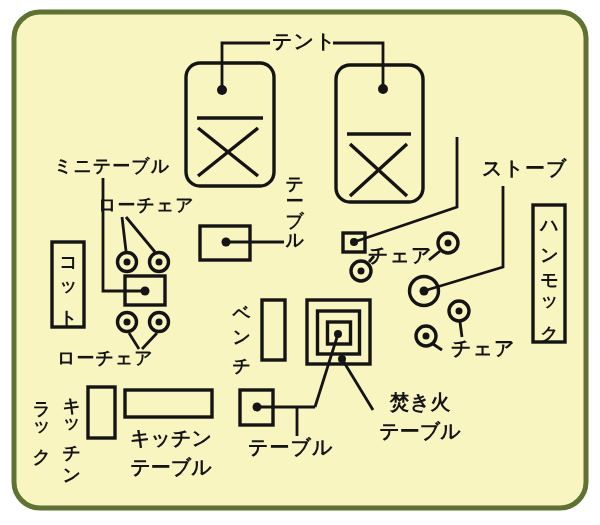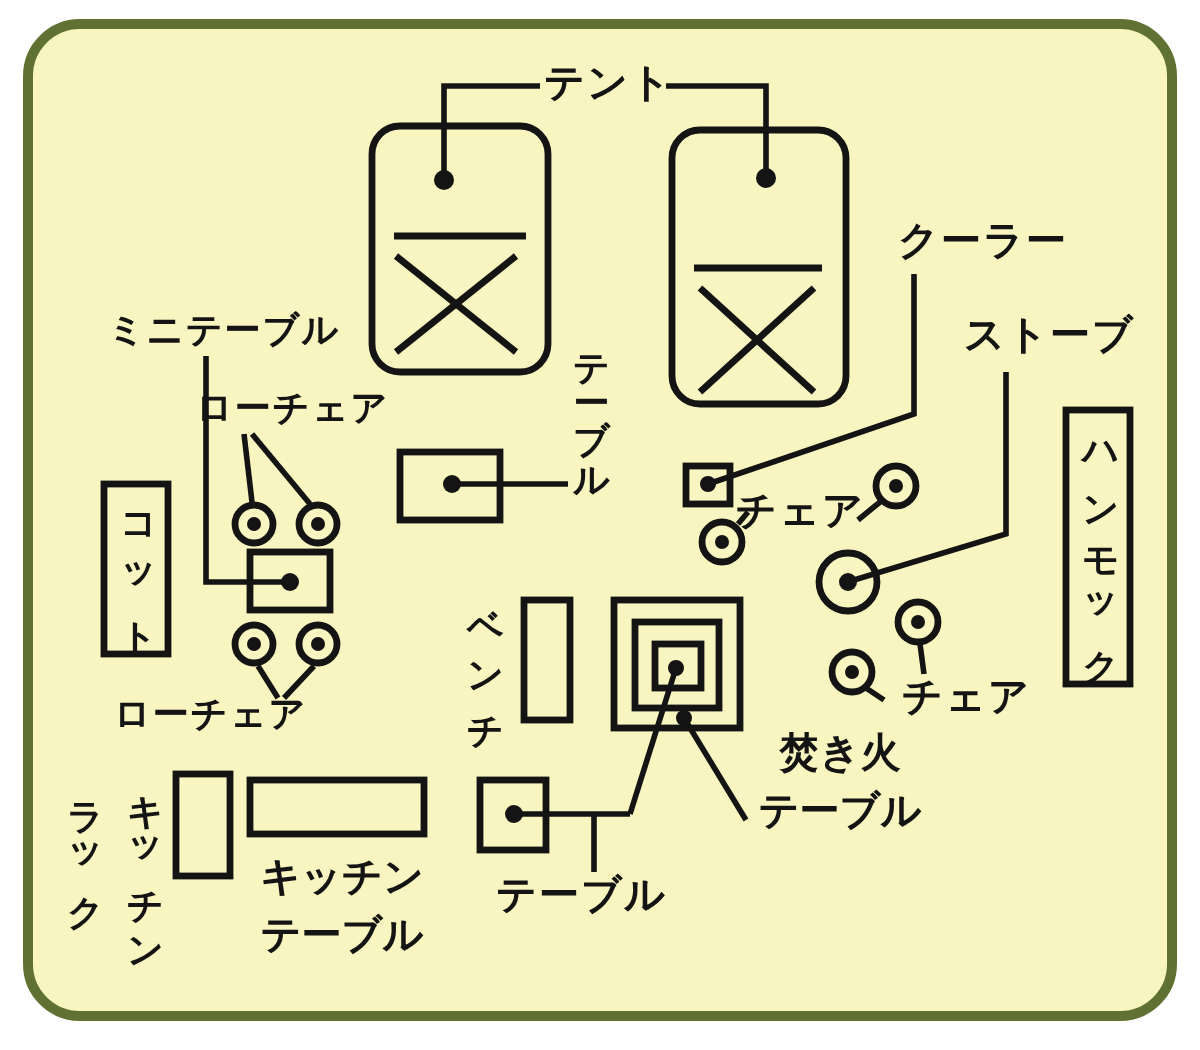--- a/index.html
+++ b/index.html
@@ -184,34 +184,33 @@
     </g>
 
     <rect class="shape" x="88" y="387" width="27" height="51"></rect>
     <rect class="shape" x="125" y="390" width="87" height="27"></rect>
   </svg>
 
   <div class="label" style="left:272px; top:31px;">テント</div>
   <div class="label small" style="left:54px; top:157px;">ミニテーブル</div>
   <div class="label small" style="left:98px; top:196px;">ローチェア</div>
   <div class="label small" style="left:57px; top:349px;">ローチェア</div>
-  <div class="label" style="left:449px; top:110px;">クーラー</div>
   <div class="label" style="left:368px; top:245px;">チェア</div>
   <div class="label" style="left:482px; top:158px;font-family:Liberation Serif, serif;">ストーブ</div>
   <div class="label" style="left:451px; top:338px;">チェア</div>
   <div class="label" style="left:248px; top:437px;">テーブル</div>
 
   <div class="vlabel" style="left:284px; top:165px; letter-spacing:5px;">テーブル</div>
   <div class="vlabel boxed" style="left:52px; top:242px; width:32px; height:85px;">コット</div>
   <div class="vlabel boxed" style="left:533px; top:205px; width:32px; height:137px;">ハンモック</div>
   <div class="vlabel" style="left:231px; top:292px;">ベンチ</div>
   <div class="vlabel" style="left:61px; top:385px; letter-spacing:3px;">キッチン</div>
   <div class="vlabel" style="left:31px; top:388px; letter-spacing:3px;">ラック</div>
 
-  <div class="centered2" style="left:368px; top:362px; width:104px;text-align:center;">
+  <div class="centered2" style="left:368px; top:388px; width:104px;text-align:center;">
     <div>焚き火</div>
     <div>テーブル</div>
   </div>
   <div class="centered2" style="left:125px; top:424px; width:92px;">
     <div>キッチン</div>
     <div>テーブル</div>
   </div>
 
 </div>
 

